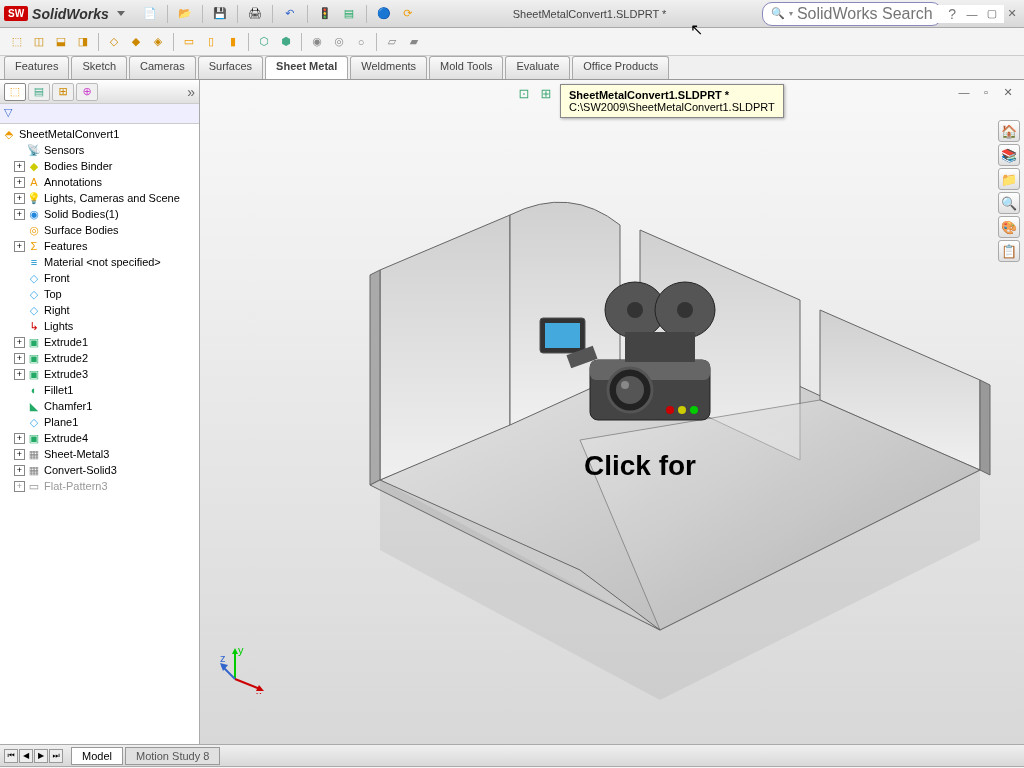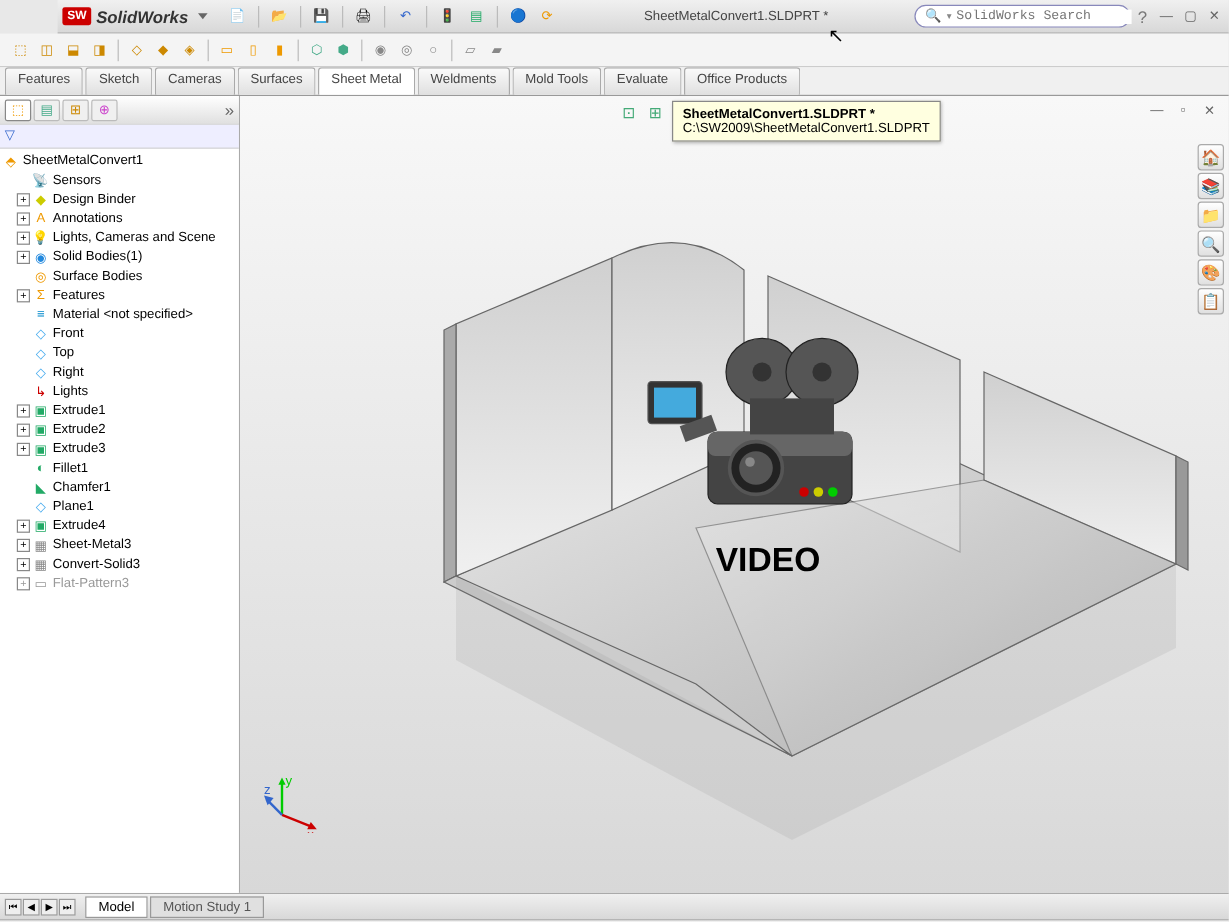--- a/index.html
+++ b/index.html
@@ -1,32 +1,32 @@
 <!DOCTYPE html>
 <html><head>
 <meta charset="utf-8">
 <style>
 * { box-sizing: border-box; margin: 0; padding: 0; font-family: Tahoma, Arial, sans-serif; font-size: 11px; }
 body { width: 1024px; height: 768px; background: #e8e8e8; overflow: hidden; position: relative; }
-.titlebar { height: 28px; background: linear-gradient(#f0f0f0,#d8d8d8); display: flex; align-items: center; padding: 0 4px; border-bottom: 1px solid #aaa; margin-left: 48px; }
+.titlebar { height: 28px; background: linear-gradient(#f0f0f0,#d8d8d8); display: flex; align-items: center; padding: 0 4px; border-bottom: 1px solid #aaa; }
 .logo { background: #c00; color: #fff; font-weight: bold; padding: 2px 4px; border-radius: 2px; margin-right: 4px; font-size: 10px; }
 .appname { font-weight: bold; font-style: italic; color: #333; font-size: 14px; margin-right: 8px; }
 .app-dd { width: 0; height: 0; border-left: 4px solid transparent; border-right: 4px solid transparent; border-top: 5px solid #666; margin-right: 16px; }
 .tb-icons { display: flex; gap: 6px; align-items: center; }
 .tb-i { width: 18px; height: 18px; display: flex; align-items: center; justify-content: center; cursor: pointer; }
 .tb-sep { width: 1px; height: 18px; background: #bbb; margin: 0 2px; }
 .doc-title { flex: 1; text-align: center; color: #444; }
 .searchbox { background: #fff; border: 1px solid #88b; border-radius: 10px; padding: 2px 8px; width: 180px; display: flex; align-items: center; gap: 4px; }
-.searchbox input { border: none; outline: none; flex: 1; font-size: 11px; font-family: Liberation Mono, monospace; }
+.searchbox input { border: none; outline: none; flex: 1; font-size: 16px; }
 .win-ctrl { display: flex; gap: 4px; margin-left: 8px; }
 .win-btn { width: 16px; height: 16px; display: flex; align-items: center; justify-content: center; color: #666; cursor: pointer; }
 .toolbar2 { height: 28px; background: #f4f4f4; display: flex; align-items: center; padding: 0 8px; gap: 4px; border-bottom: 1px solid #ccc; }
 .cmd-tabs { height: 24px; background: #f0f0f0; display: flex; border-bottom: 1px solid #999; padding-left: 4px; }
 .cmd-tab { padding: 3px 10px; border: 1px solid #aaa; border-bottom: none; background: linear-gradient(#fafafa,#e0e0e0); margin-right: 2px; border-radius: 3px 3px 0 0; cursor: pointer; color: #444; }
-.cmd-tab.active { background: #fff; font-weight: normal; }
+.cmd-tab.active { background: #fff; font-weight: bold; }
 .main { display: flex; height: 664px; }
 .sidebar { width: 200px; background: #fafafa; border-right: 1px solid #aaa; display: flex; flex-direction: column; }
 .fm-tabs { height: 24px; background: linear-gradient(#fff,#e0e0e0); display: flex; align-items: center; padding: 0 4px; gap: 2px; border-bottom: 1px solid #ccc; }
 .fm-tab { width: 22px; height: 18px; border: 1px solid #bbb; background: #f0f0f0; border-radius: 2px; display: flex; align-items: center; justify-content: center; cursor: pointer; }
 .fm-tab.active { background: #fff; border-color: #888; }
 .fm-expand { margin-left: auto; color: #666; cursor: pointer; font-size: 14px; }
 .filter-row { height: 20px; background: #eef; border-bottom: 1px solid #ccc; padding: 2px 4px; }
 .tree { flex: 1; overflow: auto; padding: 2px 0; background: #fff; }
 .tree-item { display: flex; align-items: center; padding: 1px 2px; cursor: pointer; white-space: nowrap; }
 .exp { width: 11px; height: 11px; border: 1px solid #888; display: inline-flex; align-items: center; justify-content: center; font-size: 9px; line-height: 1; margin-right: 2px; background: #fff; }
@@ -149,21 +149,21 @@
       </div>
       <div id="tree-body">
           <div class="tree-item indent1">
             <span class="exp-blank"></span>
             <span class="ti-icon">📡</span>
             <span>Sensors</span>
           </div>
           <div class="tree-item indent1">
             <span class="exp">+</span>
             <span class="ti-icon" style="color: rgb(204, 204, 0);">◆</span>
-            <span>Design Binder</span>
+            <span>Bodies Binder</span>
           </div>
           <div class="tree-item indent1">
             <span class="exp">+</span>
             <span class="ti-icon" style="color: rgb(238, 153, 0);">A</span>
             <span>Annotations</span>
           </div>
           <div class="tree-item indent1">
             <span class="exp">+</span>
             <span class="ti-icon">💡</span>
             <span>Lights, Cameras and Scene</span>
@@ -333,21 +333,21 @@
         <ellipse cx="105" cy="40" rx="30" ry="28" fill="#555" stroke="#222"></ellipse>
         <ellipse cx="155" cy="40" rx="30" ry="28" fill="#555" stroke="#222"></ellipse>
         <circle cx="105" cy="40" r="8" fill="#333"></circle>
         <circle cx="155" cy="40" r="8" fill="#333"></circle>
         <rect x="95" y="62" width="70" height="30" fill="#444"></rect>
 
         <rect x="10" y="48" width="45" height="35" rx="3" fill="#333" stroke="#555"></rect>
         <rect x="15" y="53" width="35" height="25" fill="#4ad"></rect>
         <rect x="38" y="80" width="28" height="14" fill="#555" transform="rotate(-20 52 87)"></rect>
       </svg>
-      <div class="overlay-txt">VIDEO</div>
+      <div class="overlay-txt">Click for</div>
     </div>
 
     <div class="triad">
       <svg width="50" height="50">
         <line x1="15" y1="35" x2="15" y2="8" stroke="#0c0" stroke-width="2"></line>
         <polygon points="15,4 12,10 18,10" fill="#0c0"></polygon>
         <text x="18" y="10" fill="#0c0" font-size="9">y</text>
         <line x1="15" y1="35" x2="40" y2="45" stroke="#c00" stroke-width="2"></line>
         <polygon points="44,47 36,47 39,41" fill="#c00"></polygon>
         <text x="36" y="55" fill="#c00" font-size="9">x</text>
@@ -371,19 +371,19 @@
 <span class="cursor-arrow">↖</span>
 
 <div class="bottom-tabs">
   <div class="bt-nav">
     <span class="bt-nav-btn">⏮</span>
     <span class="bt-nav-btn">◀</span>
     <span class="bt-nav-btn">▶</span>
     <span class="bt-nav-btn">⏭</span>
   </div>
   <span class="bt-tab">Model</span>
-  <span class="bt-tab inactive">Motion Study 1</span>
+  <span class="bt-tab inactive">Motion Study 8</span>
 </div>
 
 <div class="statusbar">
   
   
 </div>
 
 </body></html>

